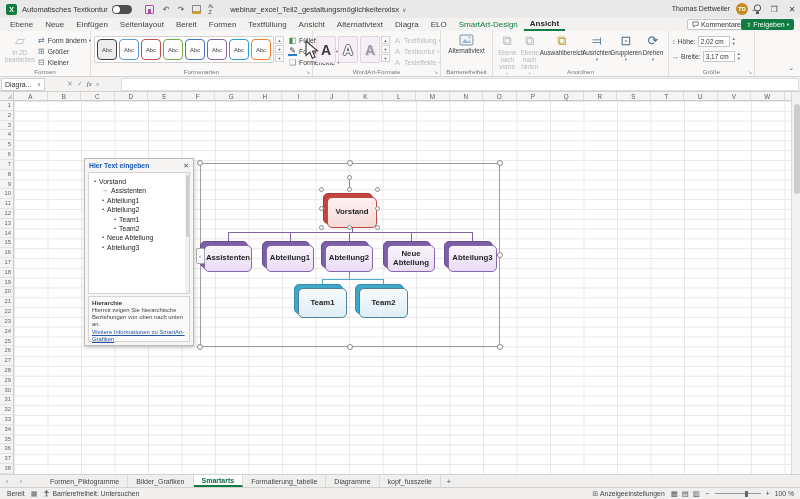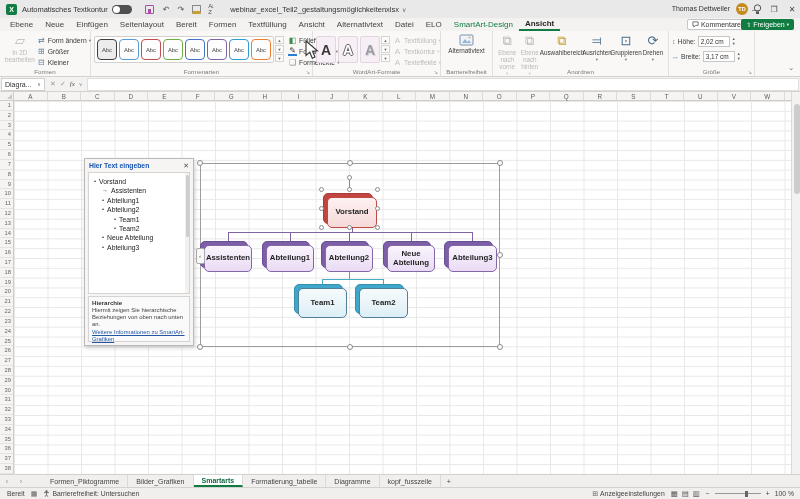--- a/index.html
+++ b/index.html
@@ -55,21 +55,21 @@
   .wa2{color:#fff;text-shadow:-1px 0 #666,1px 0 #666,0 -1px #666,0 1px #666;}
   .wa3{color:#9a9aa5;text-shadow:1px 1px 1px #ccc;}
   .sizerow{display:flex;align-items:center;gap:2px;height:13px;font-size:6.8px;color:#3b3b3b;margin-top:2px;}
   .sizeico{font-size:7px;color:#5f7d9b;}
   .sizeinput{width:32px;height:11px;border:1px solid #c8c6c4;background:#fff;font-size:6.5px;color:#333;padding:0 2px;}
   .spin{display:flex;flex-direction:column;font-size:4px;color:#666;line-height:4.5px;}
   .ribbon-collapse{position:absolute;right:6px;bottom:4px;font-size:7px;color:#666;}
   
   #formulabar{top:77px;left:0;width:800px;height:15px;background:#f3f2f1;border-bottom:1px solid #d4d2d0;display:flex;align-items:center;}
   .namebox{width:44px;height:13px;background:#fff;border:1px solid #d0cece;margin-left:1px;font-size:7px;color:#333;display:flex;align-items:center;padding:0 3px;justify-content:space-between;}
-  .fbtns{display:flex;align-items:center;gap:4px;padding:0 5px;font-size:7px;color:#9a9a9a;}
+  .fbtns{display:flex;align-items:center;gap:4px;padding:0 22px;font-size:7px;color:#9a9a9a;}
   .fx{font-style:italic;font-family:"Liberation Serif",serif;color:#555;}
   .finput{flex:1;height:13px;background:#fff;border:1px solid #e0dedc;margin-right:1px;}
   
   #corner{top:92px;left:0;width:14px;height:9px;background:#f3f2f1;border-right:1px solid #cfcdcb;border-bottom:1px solid #cfcdcb;}
   #corner::after{content:"";position:absolute;right:1px;bottom:1px;border-left:5px solid transparent;border-bottom:5px solid #c9c7c5;}
   #colheaders{top:92px;left:14px;width:777px;height:9px;background:#f5f4f3;border-bottom:1px solid #cfcdcb;display:flex;}
   .colh{width:33.5px;font-size:6.3px;color:#5c5c5c;text-align:center;line-height:9px;border-right:1px solid #dddbd9;flex:none;}
   #rowgutter{top:101px;left:0;width:14px;height:373px;background:#f5f4f3;border-right:1px solid #cfcdcb;display:flex;flex-direction:column;}
   .rowh{height:9.8158px;font-size:5.8px;color:#666;text-align:right;padding-right:2px;line-height:9.8px;border-bottom:1px solid #e6e4e2;flex:none;}
   #grid{top:101px;left:14px;width:777px;height:373px;background:#fff;
@@ -154,21 +154,21 @@
   <span id="menu-tabs" style="display:flex;">
       <span class="menu-tab">Ebene</span>
       <span class="menu-tab">Neue</span>
       <span class="menu-tab">Einfügen</span>
       <span class="menu-tab">Seitenlayout</span>
       <span class="menu-tab">Bereit</span>
       <span class="menu-tab">Formen</span>
       <span class="menu-tab">Textfüllung</span>
       <span class="menu-tab">Ansicht</span>
       <span class="menu-tab">Alternativtext</span>
-      <span class="menu-tab">Datei</span>
+      <span class="menu-tab">Diagra</span>
       <span class="menu-tab">ELO</span>
       <span class="menu-tab contextual">SmartArt-Design</span>
       <span class="menu-tab active">Ansicht</span>
     </span>
 </div>
 <div class="comments-btn abs">
   <svg width="7" height="7" viewBox="0 0 8 8">
       <path d="M1 1 h6 v4 h-3 l-2 2 v-2 h-1 z" fill="none" stroke="#555" stroke-width="0.9"></path>
     </svg>
   <span>Kommentare</span>

